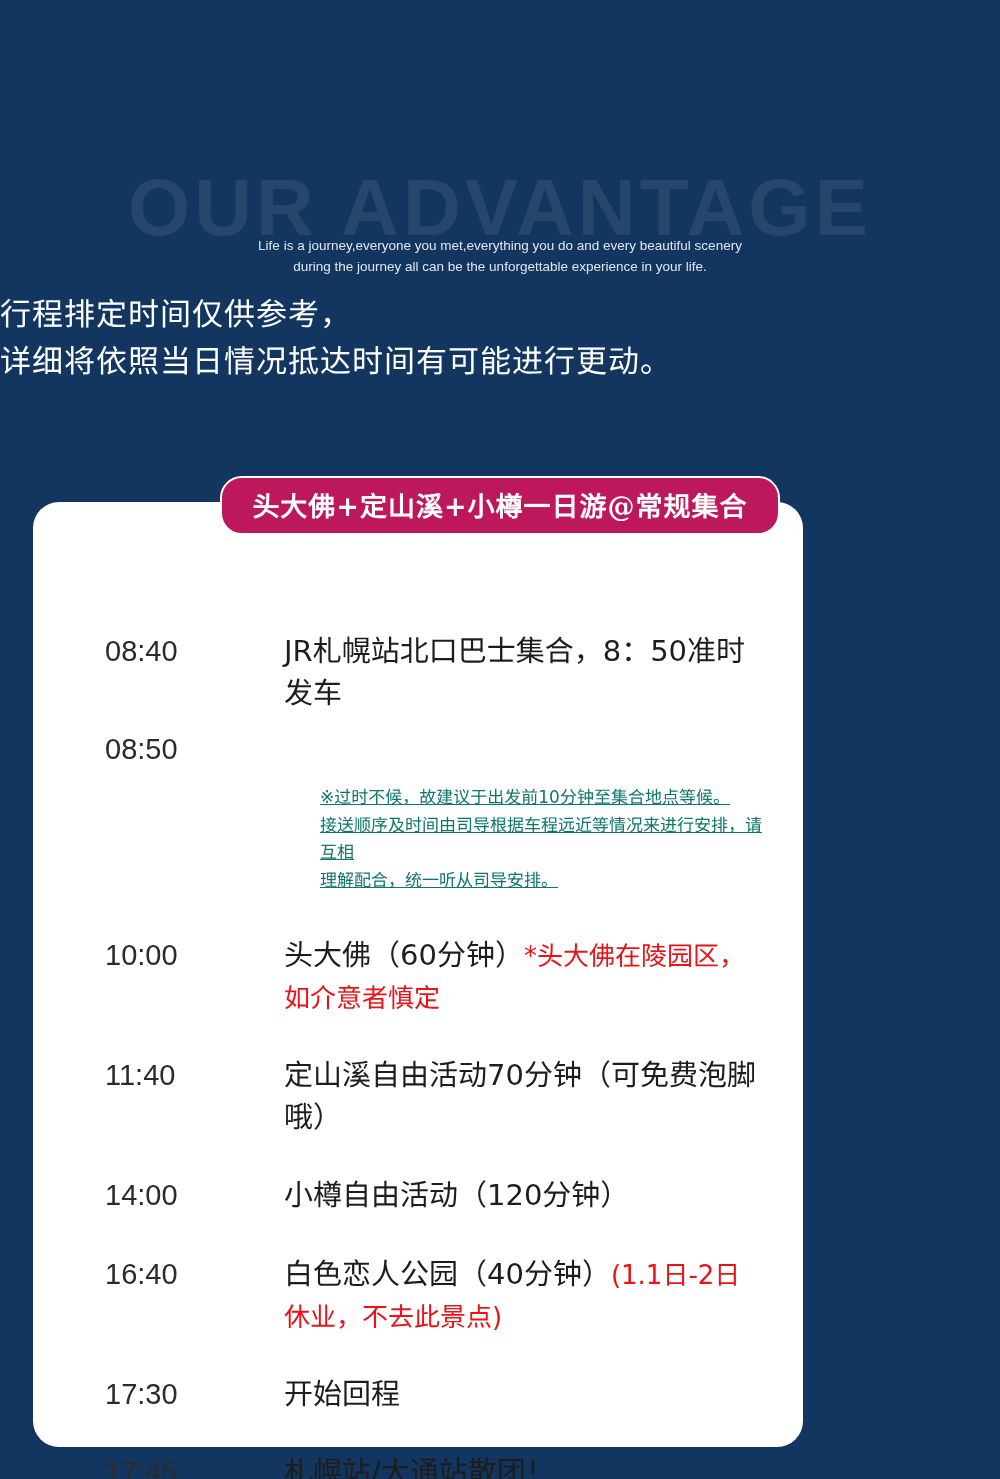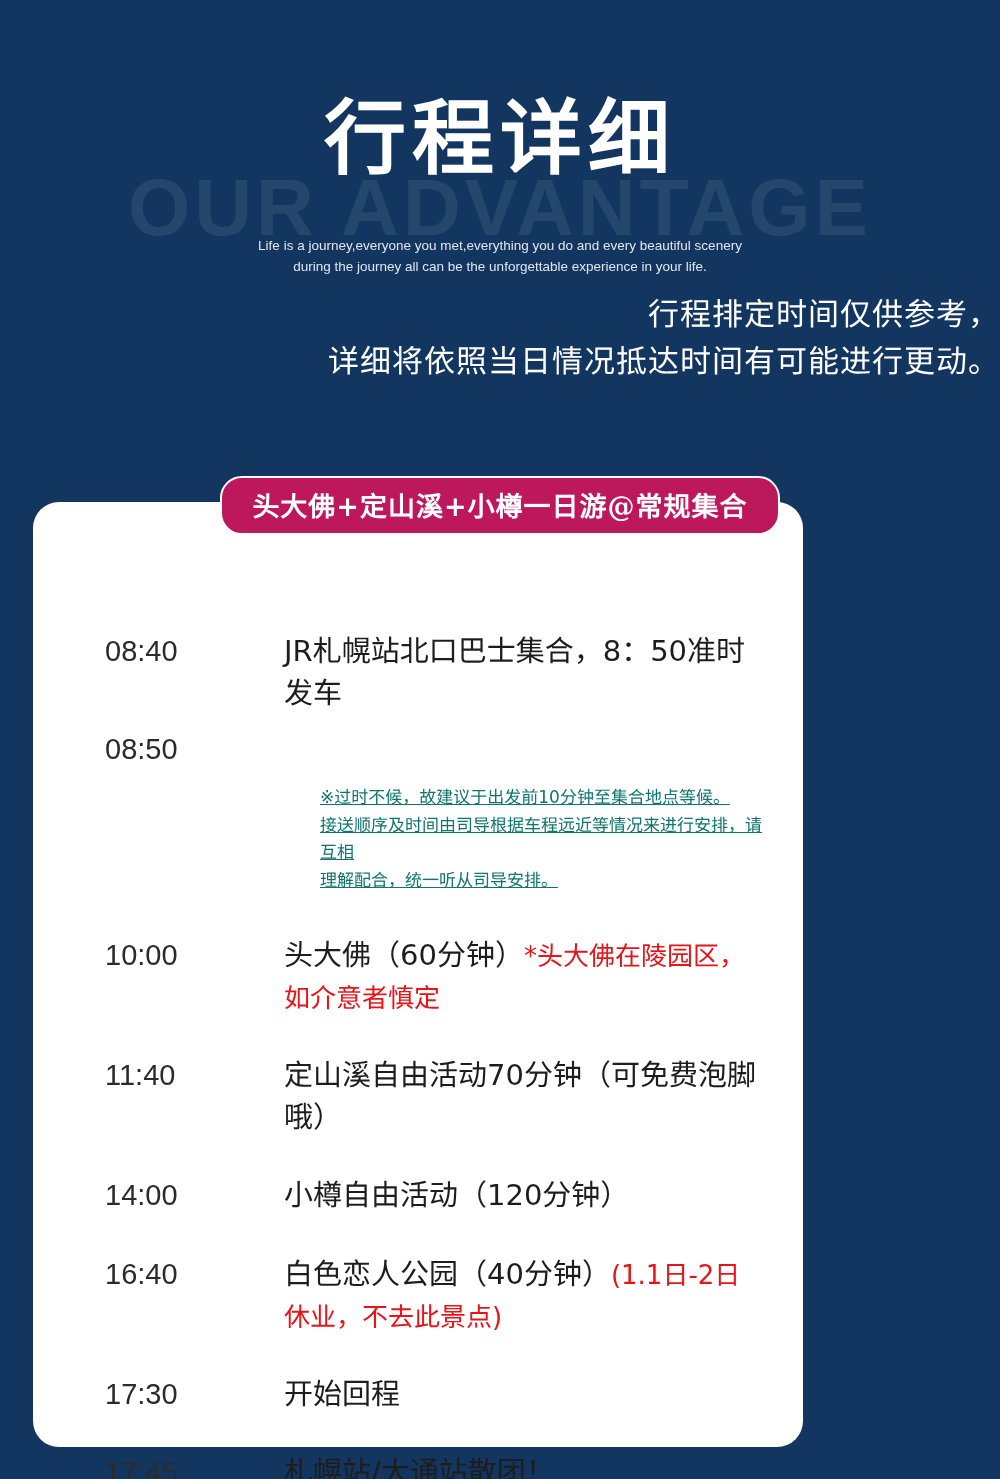--- a/index.html
+++ b/index.html
@@ -61,21 +61,21 @@
     font-size: 13.5px;
     color: rgba(255, 255, 255, 0.88);
     line-height: 1.55;
   }
 
   .notice {
     position: absolute;
     top: 292px;
     left: 0;
     width: 100%;
-    text-align: right;
+    text-align: left;
     color: #ffffff;
     font-size: 31px;
     line-height: 1.5;
     letter-spacing: 1px;
   }
 
   
   .ribbon-wrap {
     position: absolute;
     top: 476px;
@@ -163,21 +163,20 @@
 
   .small-note {
     font-size: 26px;
   }
 </style>
 </head>
 <body>
 
 <div class="header">
   <div class="watermark">OUR ADVANTAGE</div>
-  <div class="main-title">行程详细</div>
   <div class="sub-en">
     <div>Life is a journey,everyone you met,everything you do and every beautiful scenery</div>
     <div>during the journey all can be the unforgettable experience in your life.</div>
   </div>
   <div class="notice">
     <div>行程排定时间仅供参考，</div>
     <div>详细将依照当日情况抵达时间有可能进行更动。</div>
   </div>
 </div>
 

